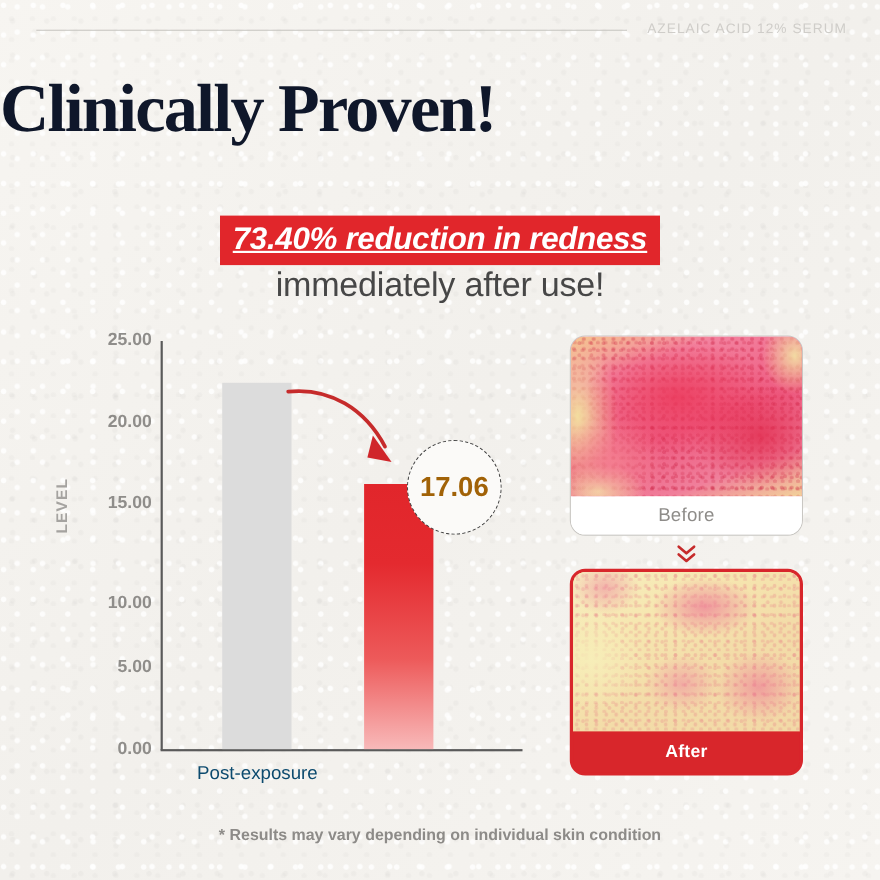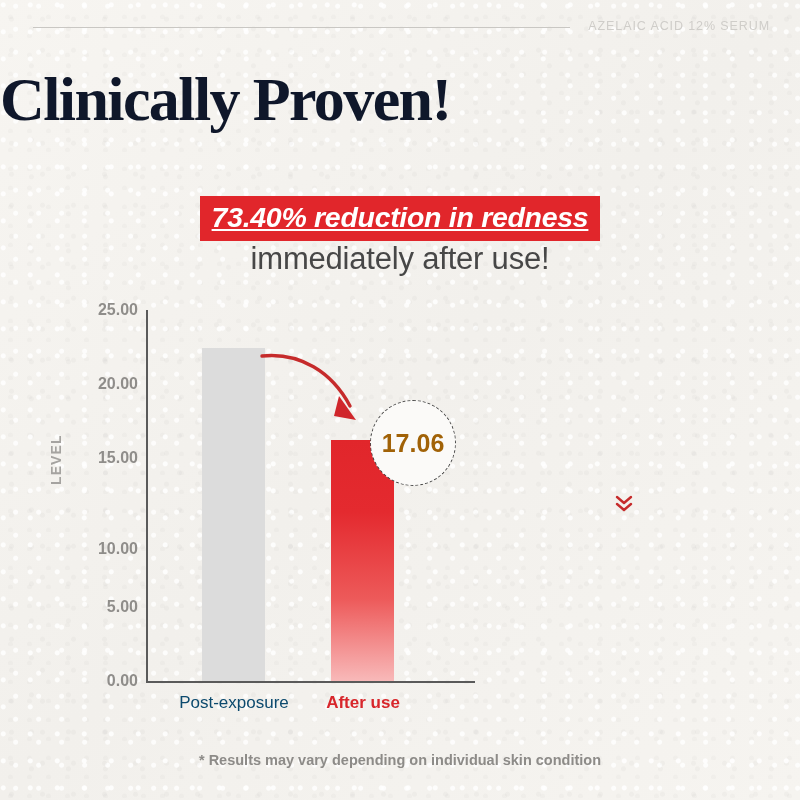--- a/index.html
+++ b/index.html
@@ -355,35 +355,42 @@
   <div class="y-tick" style="top:312px;">5.00</div>
   <div class="y-tick" style="top:386px;">0.00</div>
 
   <div id="axis-v"></div>
   <div id="axis-h"></div>
 
   <div class="bar" id="bar-before"></div>
   <div class="bar" id="bar-after"></div>
 
   <div class="cat-label" id="cat-before">Post-exposure</div>
-  <div class="cat-label" id="cat-after">After use</div>
 
   <svg id="arrow-svg" viewBox="0 0 130 100">
     <path d="M 2 6 C 40 2, 72 22, 90 56" fill="none" stroke="#c62b2b" stroke-width="3.4" stroke-linecap="round"></path>
     <path d="M 79 46 L 96 70 L 74 66 Z" fill="#d0262b"></path>
   </svg>
 
   <div class="bubble" id="bubble-after">17.06</div>
 </div>
 
 <div id="photos">
 
+  <div class="photo-card" id="photo-before">
+    <div class="skin" id="skin-before"></div>
+    <div class="photo-caption" id="caption-before">Before</div>
+  </div>
 
   <div id="chevron-down">
     <svg width="22" height="22" viewBox="0 0 22 22">
       <path d="M4 5 L11 11 L18 5" fill="none" stroke="#c62b2b" stroke-width="2.4" stroke-linecap="round" stroke-linejoin="round"></path>
       <path d="M4 12 L11 18 L18 12" fill="none" stroke="#c62b2b" stroke-width="2.4" stroke-linecap="round" stroke-linejoin="round"></path>
     </svg>
   </div>
 
+  <div class="photo-card" id="photo-after">
+    <div class="skin" id="skin-after"></div>
+    <div class="photo-caption" id="caption-after">After</div>
+  </div>
 </div>
 
 <div id="footnote">* Results may vary depending on individual skin condition</div>
 
 </body></html>

